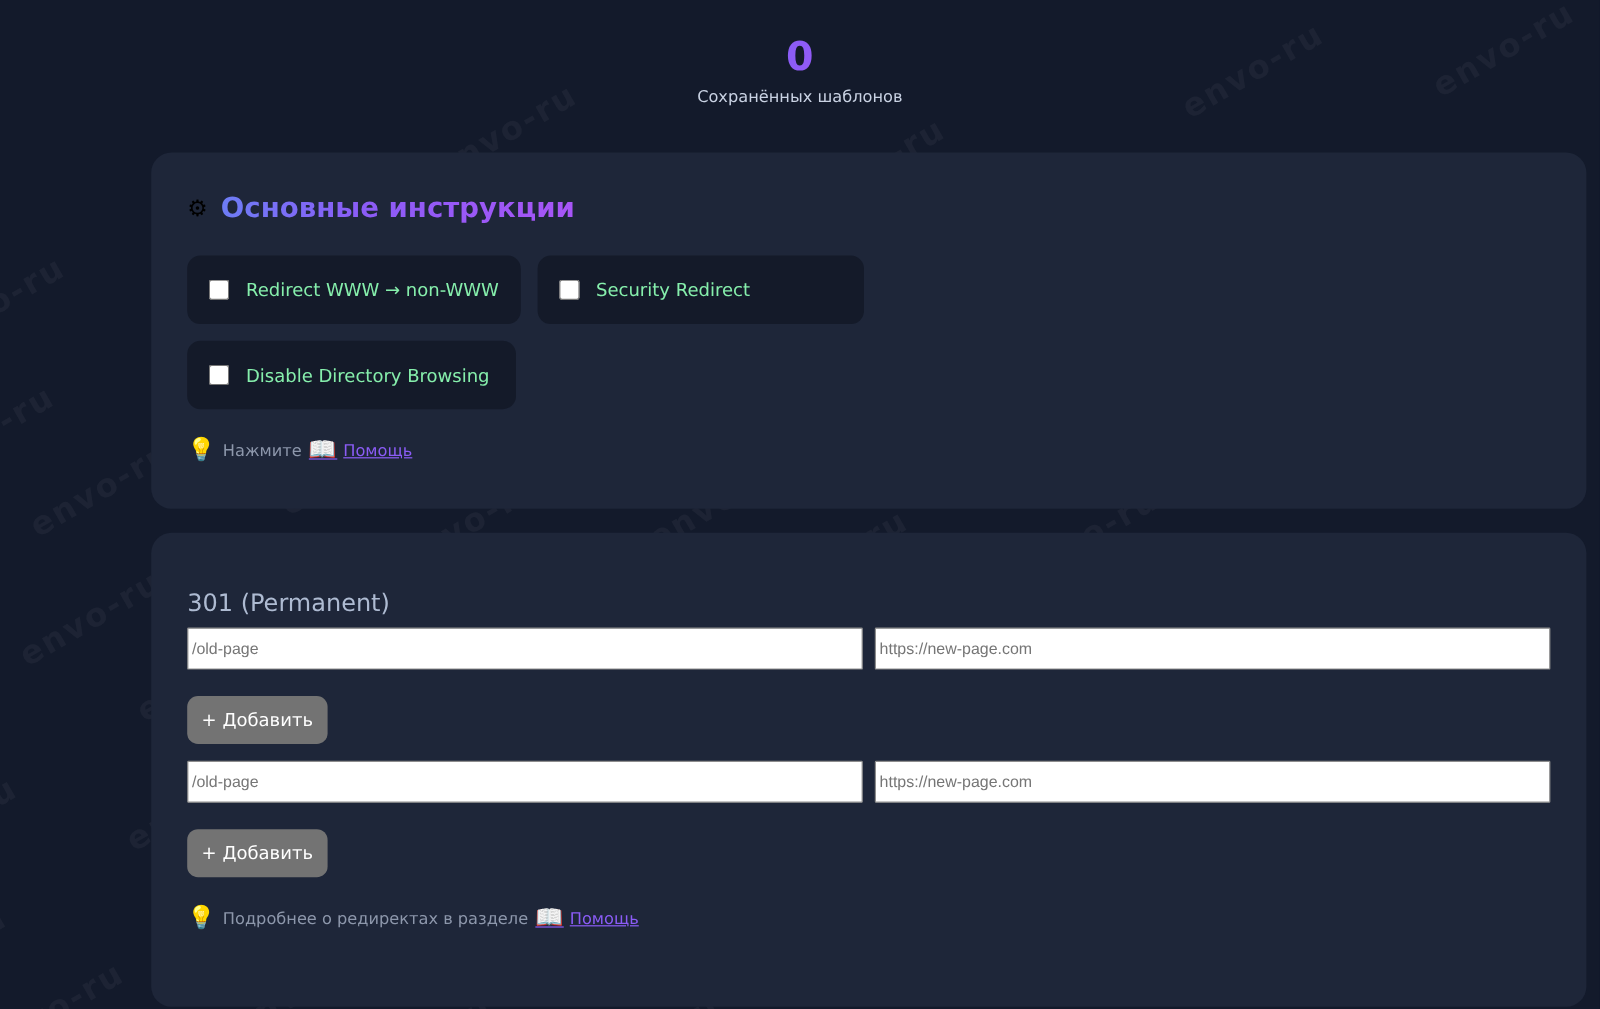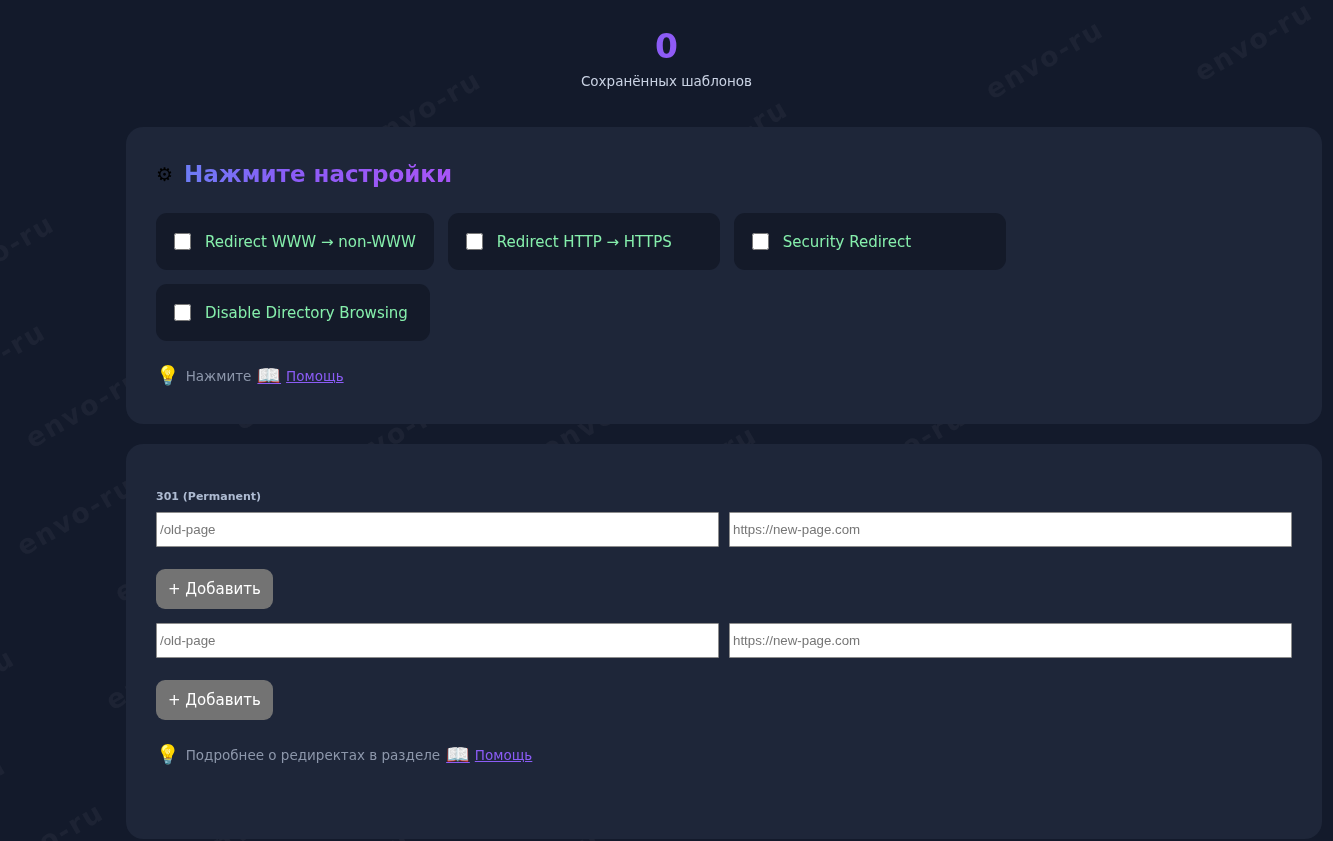--- a/index.html
+++ b/index.html
@@ -163,22 +163,22 @@
     height: 23px;
     border-radius: 5px;
     background: #3b82f6;
     display: inline-flex;
     align-items: center;
     justify-content: center;
     flex: 0 0 auto;
   }
   .redirect-group { margin-bottom: 4px; }
   .redirect-heading {
-    font-size: 11px;
-    font-weight: 700;
+    font-size: 20px;
+    font-weight: 400;
     color: #aebbd2;
     margin: 12px 0 9px 0;
     font-family: "DejaVu Sans", sans-serif;
   }
   .redirect-row {
     display: grid;
     grid-template-columns: 1fr 1fr;
     gap: 10px;
   }
   .redirect-row input[type="text"] {
@@ -311,34 +311,30 @@
     <div class="stats">
       <div class="stat-block">
         <div class="stat-value">0</div>
         <div class="stat-label">Сохранённых шаблонов</div>
       </div>
     </div>
 
     <div class="card" id="card-settings">
       <div class="card-title">
         <span class="emoji">⚙</span>
-        <span class="title-text">Нажмите настройки</span>
+        <span class="title-text">Основные инструкции</span>
       </div>
 
       <div class="options-grid">
         <label class="option">
           <input type="checkbox" style="">
           <span class="option-label">Redirect WWW → non-WWW</span>
         </label>
         <label class="option">
           <input type="checkbox" style="">
-          <span class="option-label">Redirect HTTP → HTTPS</span>
-        </label>
-        <label class="option">
-          <input type="checkbox" style="">
           <span class="option-label">Security Redirect</span>
         </label>
       </div>
 
       <div class="options-grid" style="margin-top:14px;">
         <label class="option">
           <input type="checkbox" style="">
           <span class="option-label">Disable Directory Browsing</span>
         </label>
       </div>

